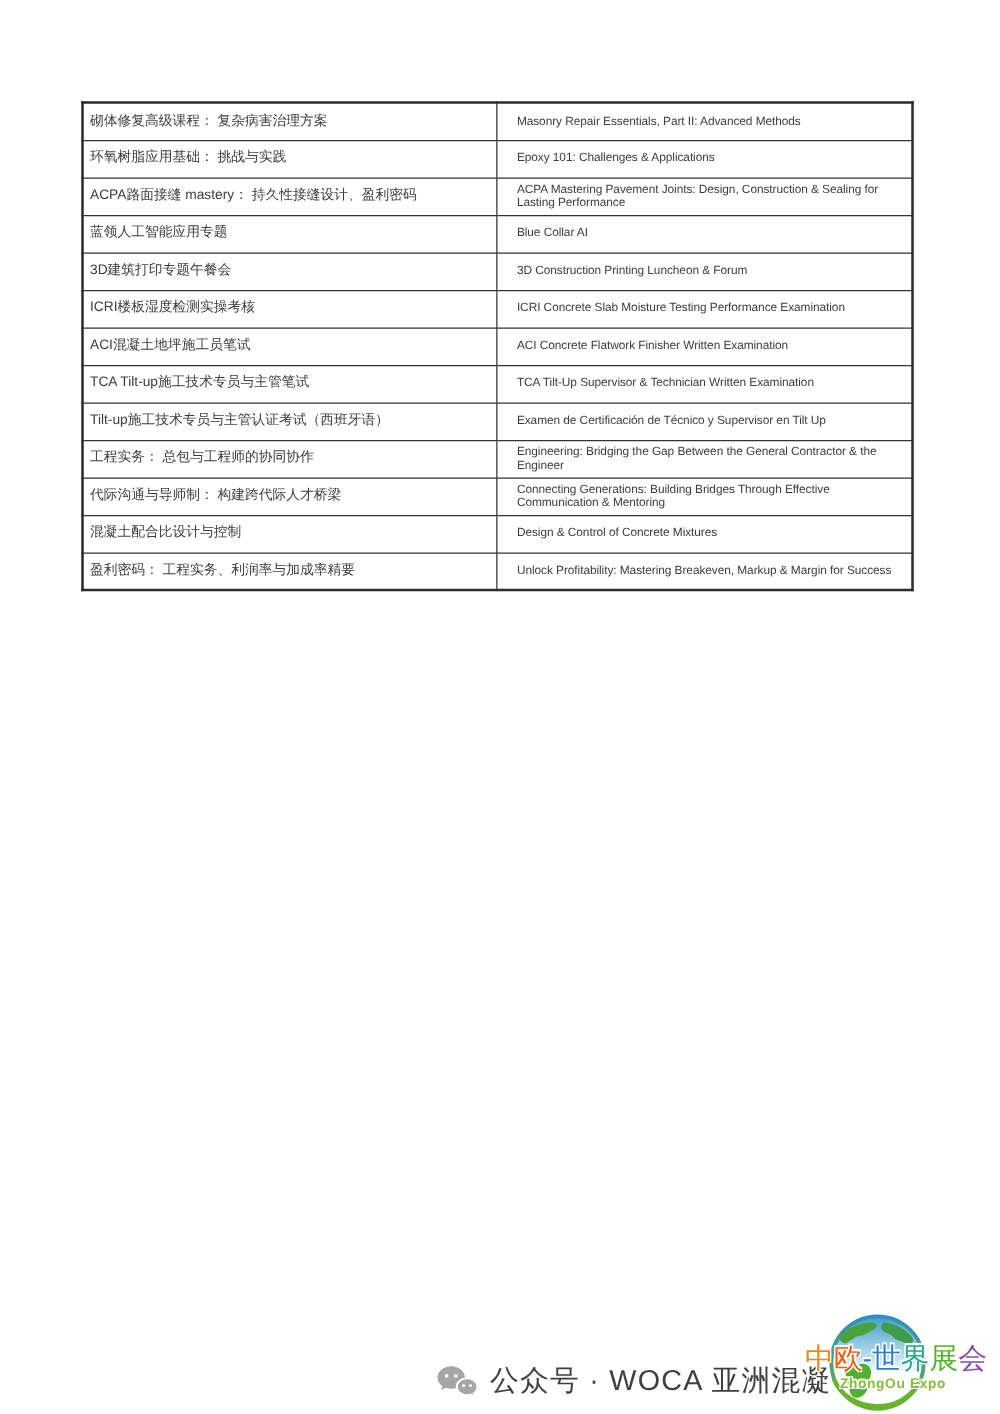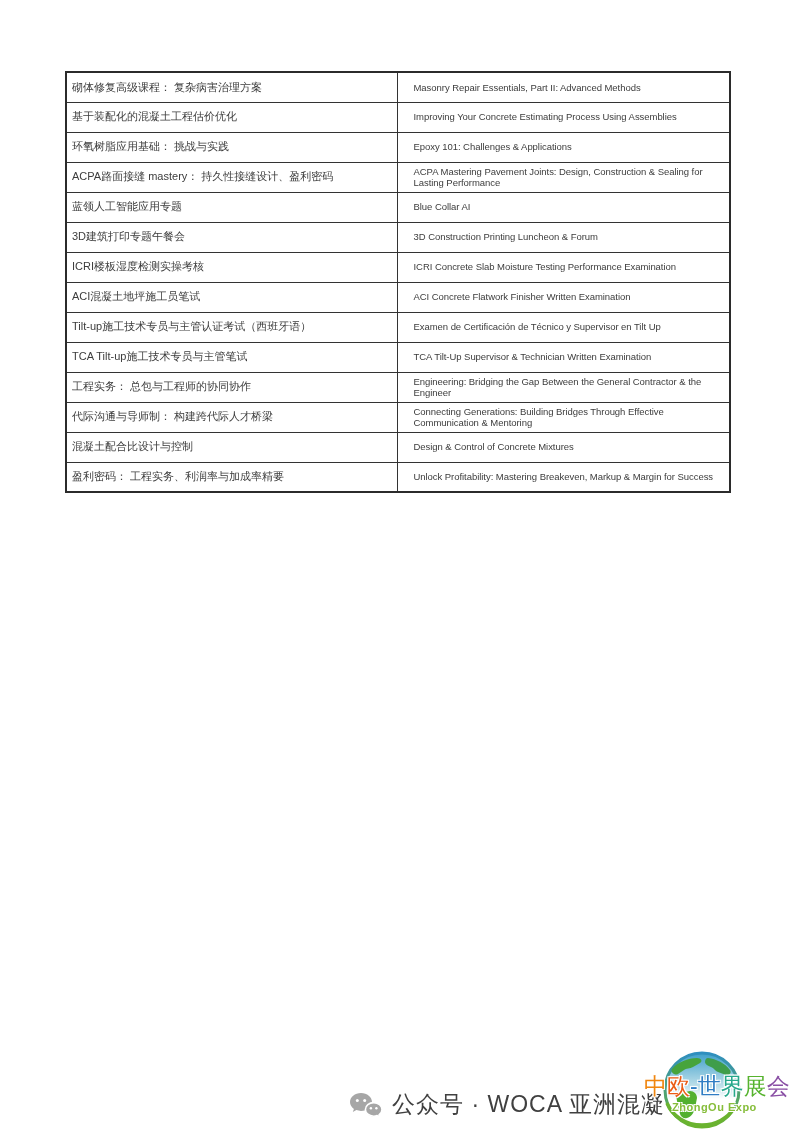--- a/index.html
+++ b/index.html
@@ -12,21 +12,21 @@
   .page {
     position: relative;
     width: 800px; height: 1131px;
     background: #ffffff;
     overflow: hidden;
   }
 
   
   .doc-table {
     position: absolute;
-    left: 65px; top: 71px;
+    left: 65px; top: 81px;
     width: 664px;
     border-collapse: collapse;
     table-layout: fixed;
     border: 2px solid #2b2b2b;
   }
   .doc-table col.c1 { width: 331px; }
   .doc-table col.c2 { width: 333px; }
   .doc-table tr { height: 30px; }
   .doc-table td {
     border: 1.5px solid #333333;
@@ -97,24 +97,20 @@
     <colgroup>
         <col class="c1">
         <col class="c2">
       </colgroup>
     <tbody>
       <tr>
         <td class="cell-cn">砌体修复高级课程： 复杂病害治理方案</td>
         <td class="cell-en">Masonry Repair Essentials, Part II: Advanced Methods</td>
       </tr>
       <tr>
-        <td class="cell-cn">基于装配化的混凝土工程估价优化</td>
-        <td class="cell-en">Improving Your Concrete Estimating Process Using Assemblies</td>
-      </tr>
-      <tr>
         <td class="cell-cn">环氧树脂应用基础： 挑战与实践</td>
         <td class="cell-en">Epoxy 101: Challenges &amp; Applications</td>
       </tr>
       <tr>
         <td class="cell-cn">ACPA路面接缝 mastery： 持久性接缝设计、盈利密码</td>
         <td class="cell-en">ACPA Mastering Pavement Joints: Design, Construction &amp; Sealing for Lasting Performance</td>
       </tr>
       <tr>
         <td class="cell-cn">蓝领人工智能应用专题</td>
         <td class="cell-en">Blue Collar AI</td>
@@ -125,26 +121,26 @@
       </tr>
       <tr>
         <td class="cell-cn">ICRI楼板湿度检测实操考核</td>
         <td class="cell-en">ICRI Concrete Slab Moisture Testing Performance Examination</td>
       </tr>
       <tr>
         <td class="cell-cn">ACI混凝土地坪施工员笔试</td>
         <td class="cell-en">ACI Concrete Flatwork Finisher Written Examination</td>
       </tr>
       <tr>
+        <td class="cell-cn">TCA Tilt-up施工技术专员与主管笔试</td>
+        <td class="cell-en">TCA Tilt-Up Supervisor &amp; Technician Written Examination</td>
+      </tr>
+      <tr>
         <td class="cell-cn">Tilt-up施工技术专员与主管认证考试（西班牙语）</td>
         <td class="cell-en">Examen de Certificación de Técnico y Supervisor en Tilt Up</td>
-      </tr>
-      <tr>
-        <td class="cell-cn">TCA Tilt-up施工技术专员与主管笔试</td>
-        <td class="cell-en">TCA Tilt-Up Supervisor &amp; Technician Written Examination</td>
       </tr>
       <tr>
         <td class="cell-cn">工程实务： 总包与工程师的协同协作</td>
         <td class="cell-en">Engineering: Bridging the Gap Between the General Contractor &amp; the Engineer</td>
       </tr>
       <tr>
         <td class="cell-cn">代际沟通与导师制： 构建跨代际人才桥梁</td>
         <td class="cell-en">Connecting Generations: Building Bridges Through Effective Communication &amp; Mentoring</td>
       </tr>
       <tr>

